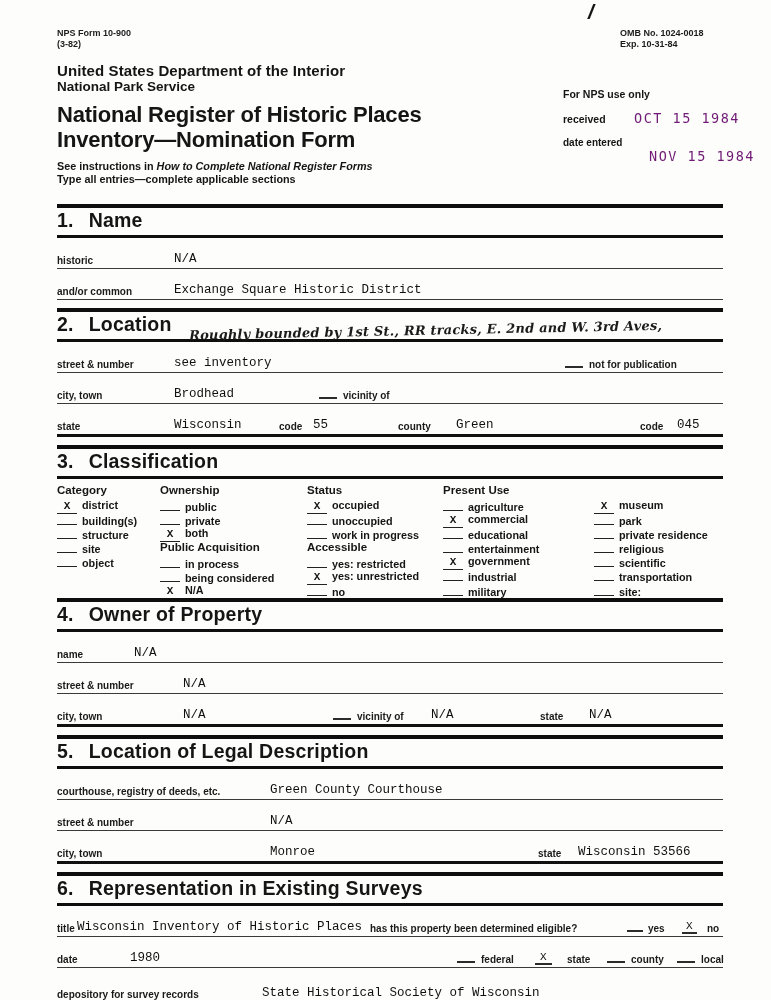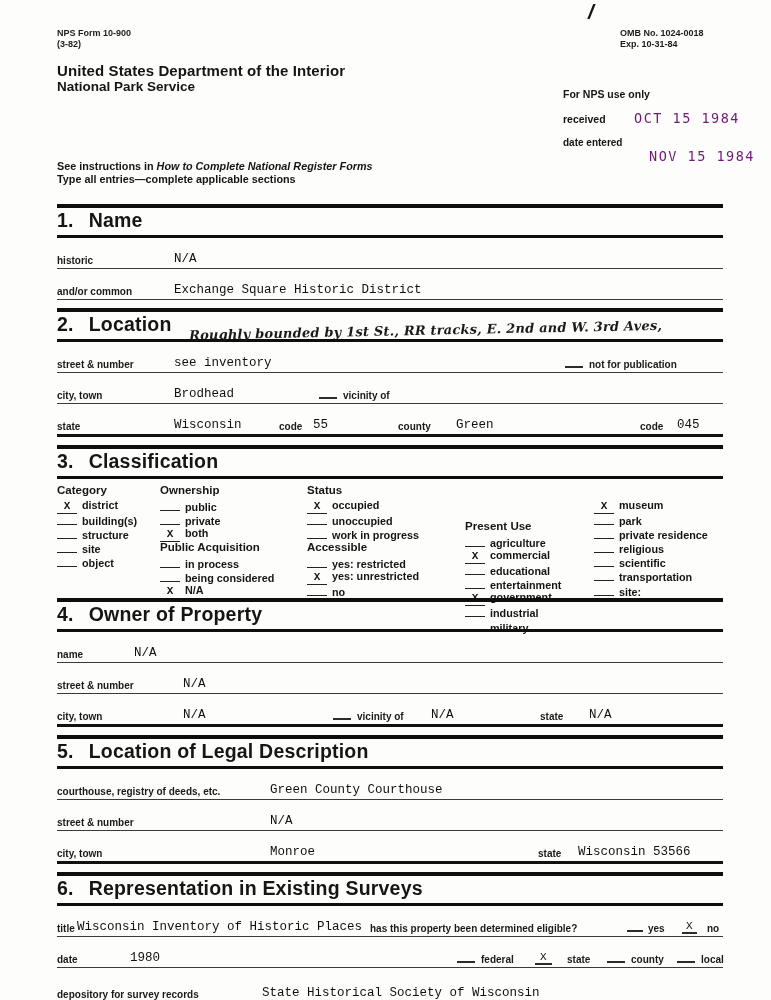--- a/index.html
+++ b/index.html
@@ -62,20 +62,24 @@
     <div>(3-82)</div>
   </div>
   <div class="ombno tiny">
     <div>OMB No. 1024-0018</div>
     <div>Exp. 10-31-84</div>
   </div>
   <div class="slash">/</div>
 
   <div class="dept1">United States Department of the Interior</div>
   <div class="dept2">National Park Service</div>
+  <div class="bigtitle">
+    <div>National Register of Historic Places</div>
+    <div>Inventory—Nomination Form</div>
+  </div>
 
   <div class="nps-only">For NPS use only</div>
   <div class="rcv-lbl">received</div>
   <div class="rcv-stamp stamp">OCT 15 1984</div>
   <div class="ent-lbl">date entered</div>
   <div class="ent-stamp stamp">NOV 15 1984</div>
 
   <div class="instr">
     <div><span>See instructions in </span><i>How to Complete National Register Forms</i></div>
     <div>Type all entries—complete applicable sections</div>
@@ -151,21 +155,21 @@
         <div class="chead">Status</div>
         <div class="citem"><span class="cb">X</span><span>occupied</span></div>
         <div class="citem"><span class="cb"></span><span>unoccupied</span></div>
         <div class="citem"><span class="cb"></span><span>work in progress</span></div>
         <div class="chead">Accessible</div>
         <div class="citem"><span class="cb"></span><span>yes: restricted</span></div>
         <div class="citem"><span class="cb">X</span><span>yes: unrestricted</span></div>
         <div class="citem"><span class="cb"></span><span>no</span></div>
       </div>
 
-      <div class="ccol" style="left:408px; width:135px;margin-top:36px;">
+      <div class="ccol" style="left:386px; width:135px;">
         <div class="chead">Present Use</div>
         <div class="citem"><span class="cb"></span><span>agriculture</span></div>
         <div class="citem"><span class="cb">X</span><span>commercial</span></div>
         <div class="citem"><span class="cb"></span><span>educational</span></div>
         <div class="citem"><span class="cb"></span><span>entertainment</span></div>
         <div class="citem"><span class="cb">X</span><span>government</span></div>
         <div class="citem"><span class="cb"></span><span>industrial</span></div>
         <div class="citem"><span class="cb"></span><span>military</span></div>
       </div>
 

